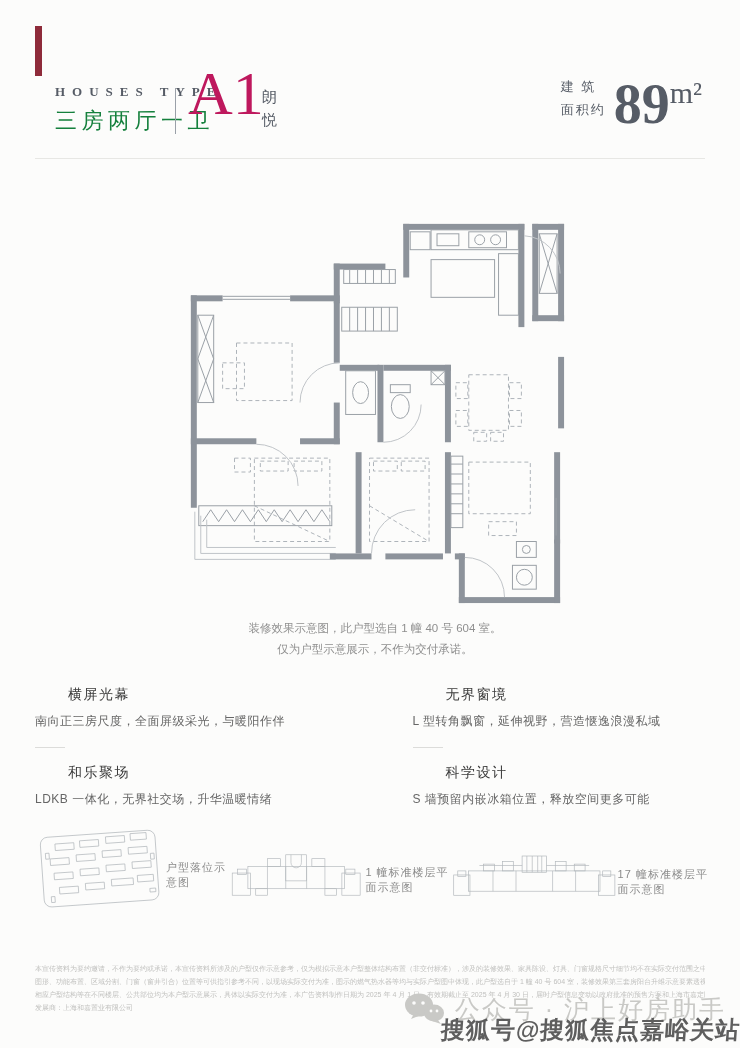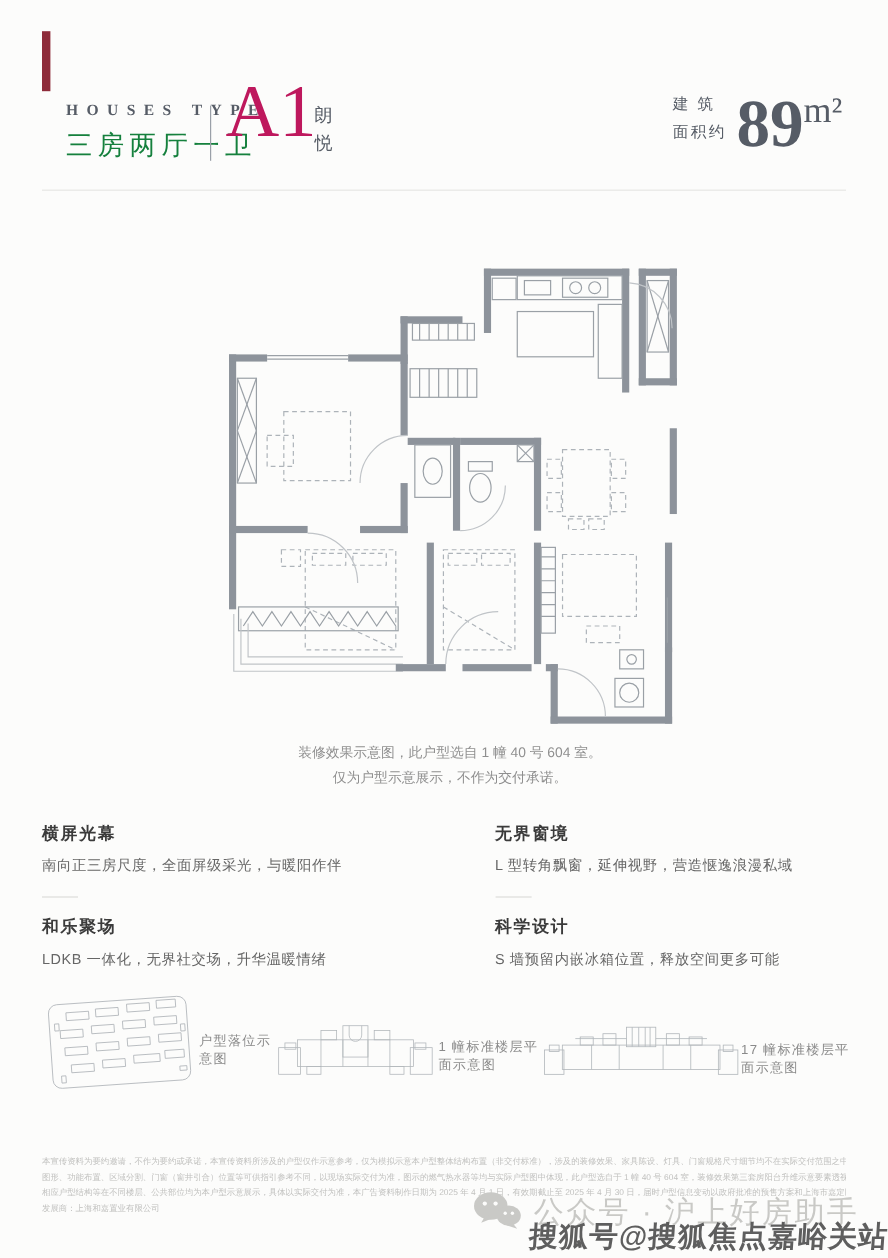--- a/index.html
+++ b/index.html
@@ -31,37 +31,37 @@
   .lite { stroke:#c0c4c8; stroke-width:1; fill:none; }
   .dash { stroke:#adb3b9; stroke-width:1; fill:none; stroke-dasharray:4 3; }
 
   .plan-caption { position:absolute; left:150px; top:618px; width:450px; text-align:center;
                   font-size:11.5px; color:#8f8f8f; line-height:1.8; }
 
   
   .features { position:absolute; left:35px; top:686px; width:670px; display:grid;
               grid-template-columns:1fr 1fr; column-gap:85px; }
   .feat-col {}
-  .feat-title { font-size:14px; font-weight:bold; color:#3b3b3b; letter-spacing:1.5px; }
+  .feat-title { font-size:14px; font-weight:normal; color:#3b3b3b; letter-spacing:1.5px;margin-left:33px; }
   .feat-desc { font-size:12px; color:#666; margin-top:9px; letter-spacing:0.5px; }
   .feat-divider { width:30px; height:1px; background:#dcdcda; margin:17px 0 16px 0; }
 
   
   .diagrams { position:absolute; left:35px; top:812px; width:670px; display:flex;
               justify-content:space-between; align-items:flex-end; }
   .diagram { display:flex; flex-direction:row; align-items:center; }
   .diagram-caption { font-size:11px; color:#8a8a8a; margin-top:9px; letter-spacing:1px; }
   .thumb-stroke { stroke:#b2b7bb; stroke-width:1; fill:none; }
 
   
   .disclaimer { position:absolute; left:35px; top:962px; width:670px; }
   .disclaimer div { font-size:7px; color:#c1c1bf; line-height:13px; white-space:nowrap; overflow:hidden; }
 
   
-  .wm-wechat { position:absolute; right:24px; bottom:22px; display:flex; align-items:flex-end;
+  .wm-wechat { position:absolute; right:14px; bottom:22px; display:flex; align-items:flex-end;
                color:#c9c9c6; font-size:25px; letter-spacing:2px; }
   .wm-wechat svg { margin-right:10px; }
   .wm-sohu { position:absolute; right:0px; bottom:2px; font-size:24px; font-weight:bold;
              color:#4e4e4e; letter-spacing:1px; opacity:0.9; transform:skewX(-4deg); }
 </style>
 </head>
 <body>
 
 <div class="page">
 

